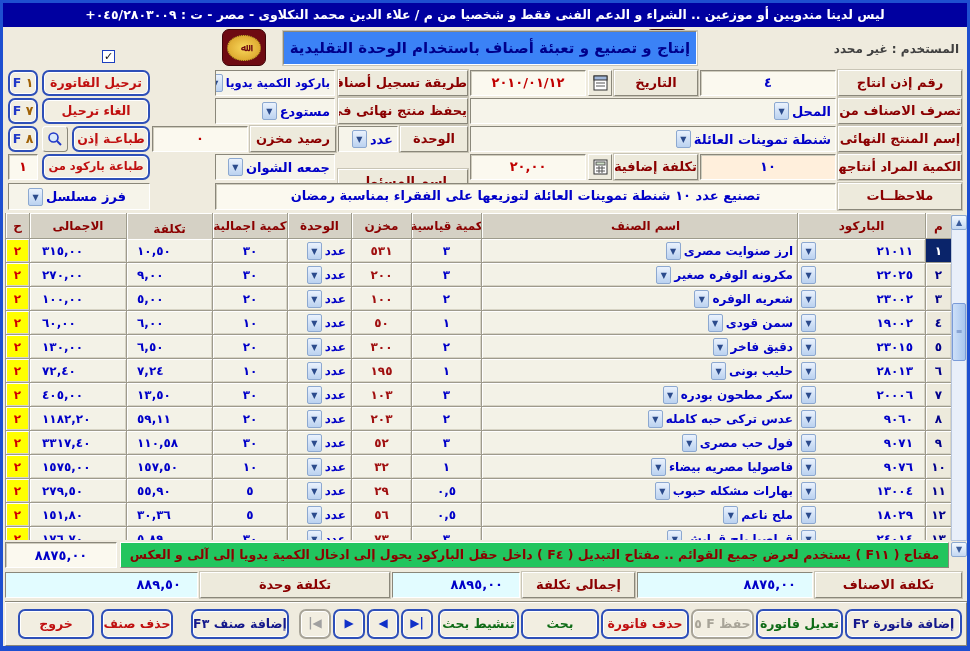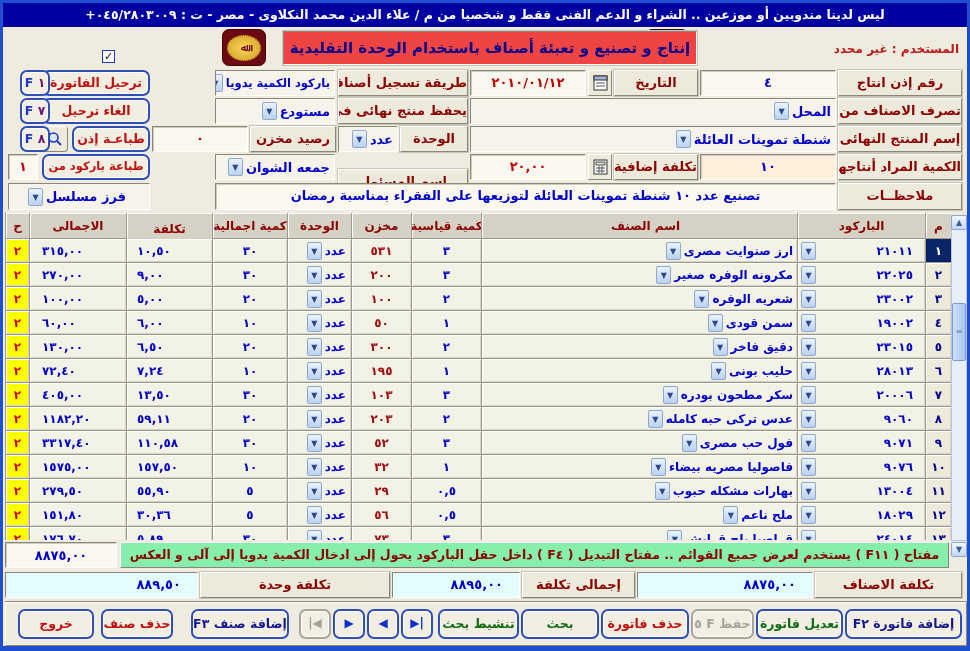--- a/index.html
+++ b/index.html
@@ -24,31 +24,31 @@
     height:26px;color:#0000C8;font-weight:bold;font-size:13px;white-space:nowrap;overflow:hidden;}
   .cmb-btn{display:inline-block;flex:0 0 15px;width:15px;height:18px;border:1px solid #8CA8D0;border-radius:2px;
     background:linear-gradient(#EAF2FD,#BBD2F0);color:#2B4B8C;font-size:8px;line-height:17px;text-align:center;}
   .btn{background:#F2EEE1;border:2px solid #2E4FB8;border-radius:7px;box-shadow:inset 0 0 0 1px #FFFFFF;
     font-weight:bold;font-size:12.5px;text-align:center;cursor:pointer;white-space:nowrap;overflow:hidden;}
   .btn.red{color:#C01010;}
   .btn.navy{color:#14188C;}
   .btn.green{color:#0E6B16;}
   .btn.gray{color:#A8A498;border-color:#A8A498;}
   .sidebtn{height:26px;line-height:21px;}
-  .fkey{height:26px;line-height:21px;color:#701a75;direction:ltr;margin-left:12px;}
+  .fkey{height:26px;line-height:21px;color:#a16207;direction:ltr;}
   .fkey::first-letter{color:#2038C8;}
-  .titlebox{background:#ef4444;border:1px solid;border-color:#8A877A #FFFFFF #FFFFFF #8A877A;
+  .titlebox{background:#3b82f6;border:1px solid;border-color:#8A877A #FFFFFF #FFFFFF #8A877A;
     box-shadow:0 0 0 1px #C9C5B6;color:#00008B;font-weight:bold;font-size:15px;text-align:center;line-height:32px;}
   .logo{background:#6E0A12;border-radius:7px;border:1px solid #3F0509;display:flex;align-items:center;justify-content:center;}
   .logo .oval{width:34px;height:26px;border-radius:50%;border:1px dotted #7A5A10;
     background:radial-gradient(#F8D75A,#D59A22);color:#6E0A12;font-size:10px;font-weight:bold;
     display:flex;align-items:center;justify-content:center;}
   .checkbox{width:13px;height:13px;background:#FFFFFF;border:1px solid #1C3FBF;
     font-size:11px;line-height:12px;text-align:center;color:#111;}
-  .user{color:#b91c1c;font-weight:bold;font-size:12px;white-space:nowrap;}
+  .user{color:#404040;font-weight:bold;font-size:12px;white-space:nowrap;}
   
   .twrap{overflow:hidden;background:#EFEBDE;}
   .trow{display:flex;height:24px;direction:rtl;}
   .thead .tcell{background:#D5D1C5;color:#8B0000;justify-content:center;padding:0;}
   .thead{height:26px;}
   .tcell{height:100%;border-left:1px solid #9E9B8D;border-bottom:1px solid #9E9B8D;
     box-shadow:inset 1px 1px 0 #FFFFFF, inset -1px -1px 0 #D6D3C4;background:#F3F2E7;
     display:flex;align-items:center;font-size:12px;font-weight:bold;color:#0000C8;
     white-space:nowrap;overflow:hidden;}
   .c-num{flex:0 0 26px;justify-content:center;background:#EDEADC;color:#00008B;}
@@ -62,21 +62,21 @@
   .c-cost{flex:0 0 86px;justify-content:flex-end;padding-left:10px;flex-direction:row;}
   .c-total{flex:0 0 97px;justify-content:flex-end;padding-left:12px;}
   .c-h{flex:0 0 24px;justify-content:center;background:#FFFF00;color:#D00000;}
   .thead .c-h,.thead .c-num{background:#D5D1C5;color:#8B0000;}
   
   .sb{background:#E9EFF9;border:1px solid #B9C6DC;}
   .sb-btn{background:linear-gradient(#F3F8FE,#C4D8F2);border:1px solid #8CA8D0;border-radius:2px;
     color:#3A5C9C;font-size:8px;text-align:center;line-height:14px;}
   .sb-thumb{background:linear-gradient(90deg,#CDE0F8,#A9C6EE);border:1px solid #7A9BD8;border-radius:2px;
     color:#5A7AB6;font-size:8px;text-align:center;line-height:56px;}
-  .hintbar{background:#86efac;border:1px solid;border-color:#FFFFFF #8A877A #8A877A #FFFFFF;
+  .hintbar{background:#22c55e;border:1px solid;border-color:#FFFFFF #8A877A #8A877A #FFFFFF;
     color:#8B0000;font-weight:bold;font-size:12.5px;text-align:center;line-height:24px;height:26px;white-space:nowrap;overflow:hidden;}
   .totval{background:#E2FCFF;border:1px solid;border-color:#8A877A #FFFFFF #FFFFFF #8A877A;
     color:#0000C8;font-weight:bold;font-size:13px;height:26px;line-height:24px;
     text-align:right;padding-right:16px;white-space:nowrap;}
   .botpanel{background:#EFEBDE;border:1px solid;border-color:#FFFFFF #8A877A #8A877A #FFFFFF;box-shadow:0 -1px 0 #8A877A;}
   .navbtn{direction:ltr;font-size:12px;line-height:26px;color:#1030C8;}
   .navbtn.gray{color:#A0A0A0;}
   .botbtn{height:30px;line-height:25px;}
   .iconbtn{background:#EDEADC;border:1px solid;border-color:#FFFFFF #8A877A #8A877A #FFFFFF;
     display:flex;align-items:center;justify-content:center;cursor:pointer;}

